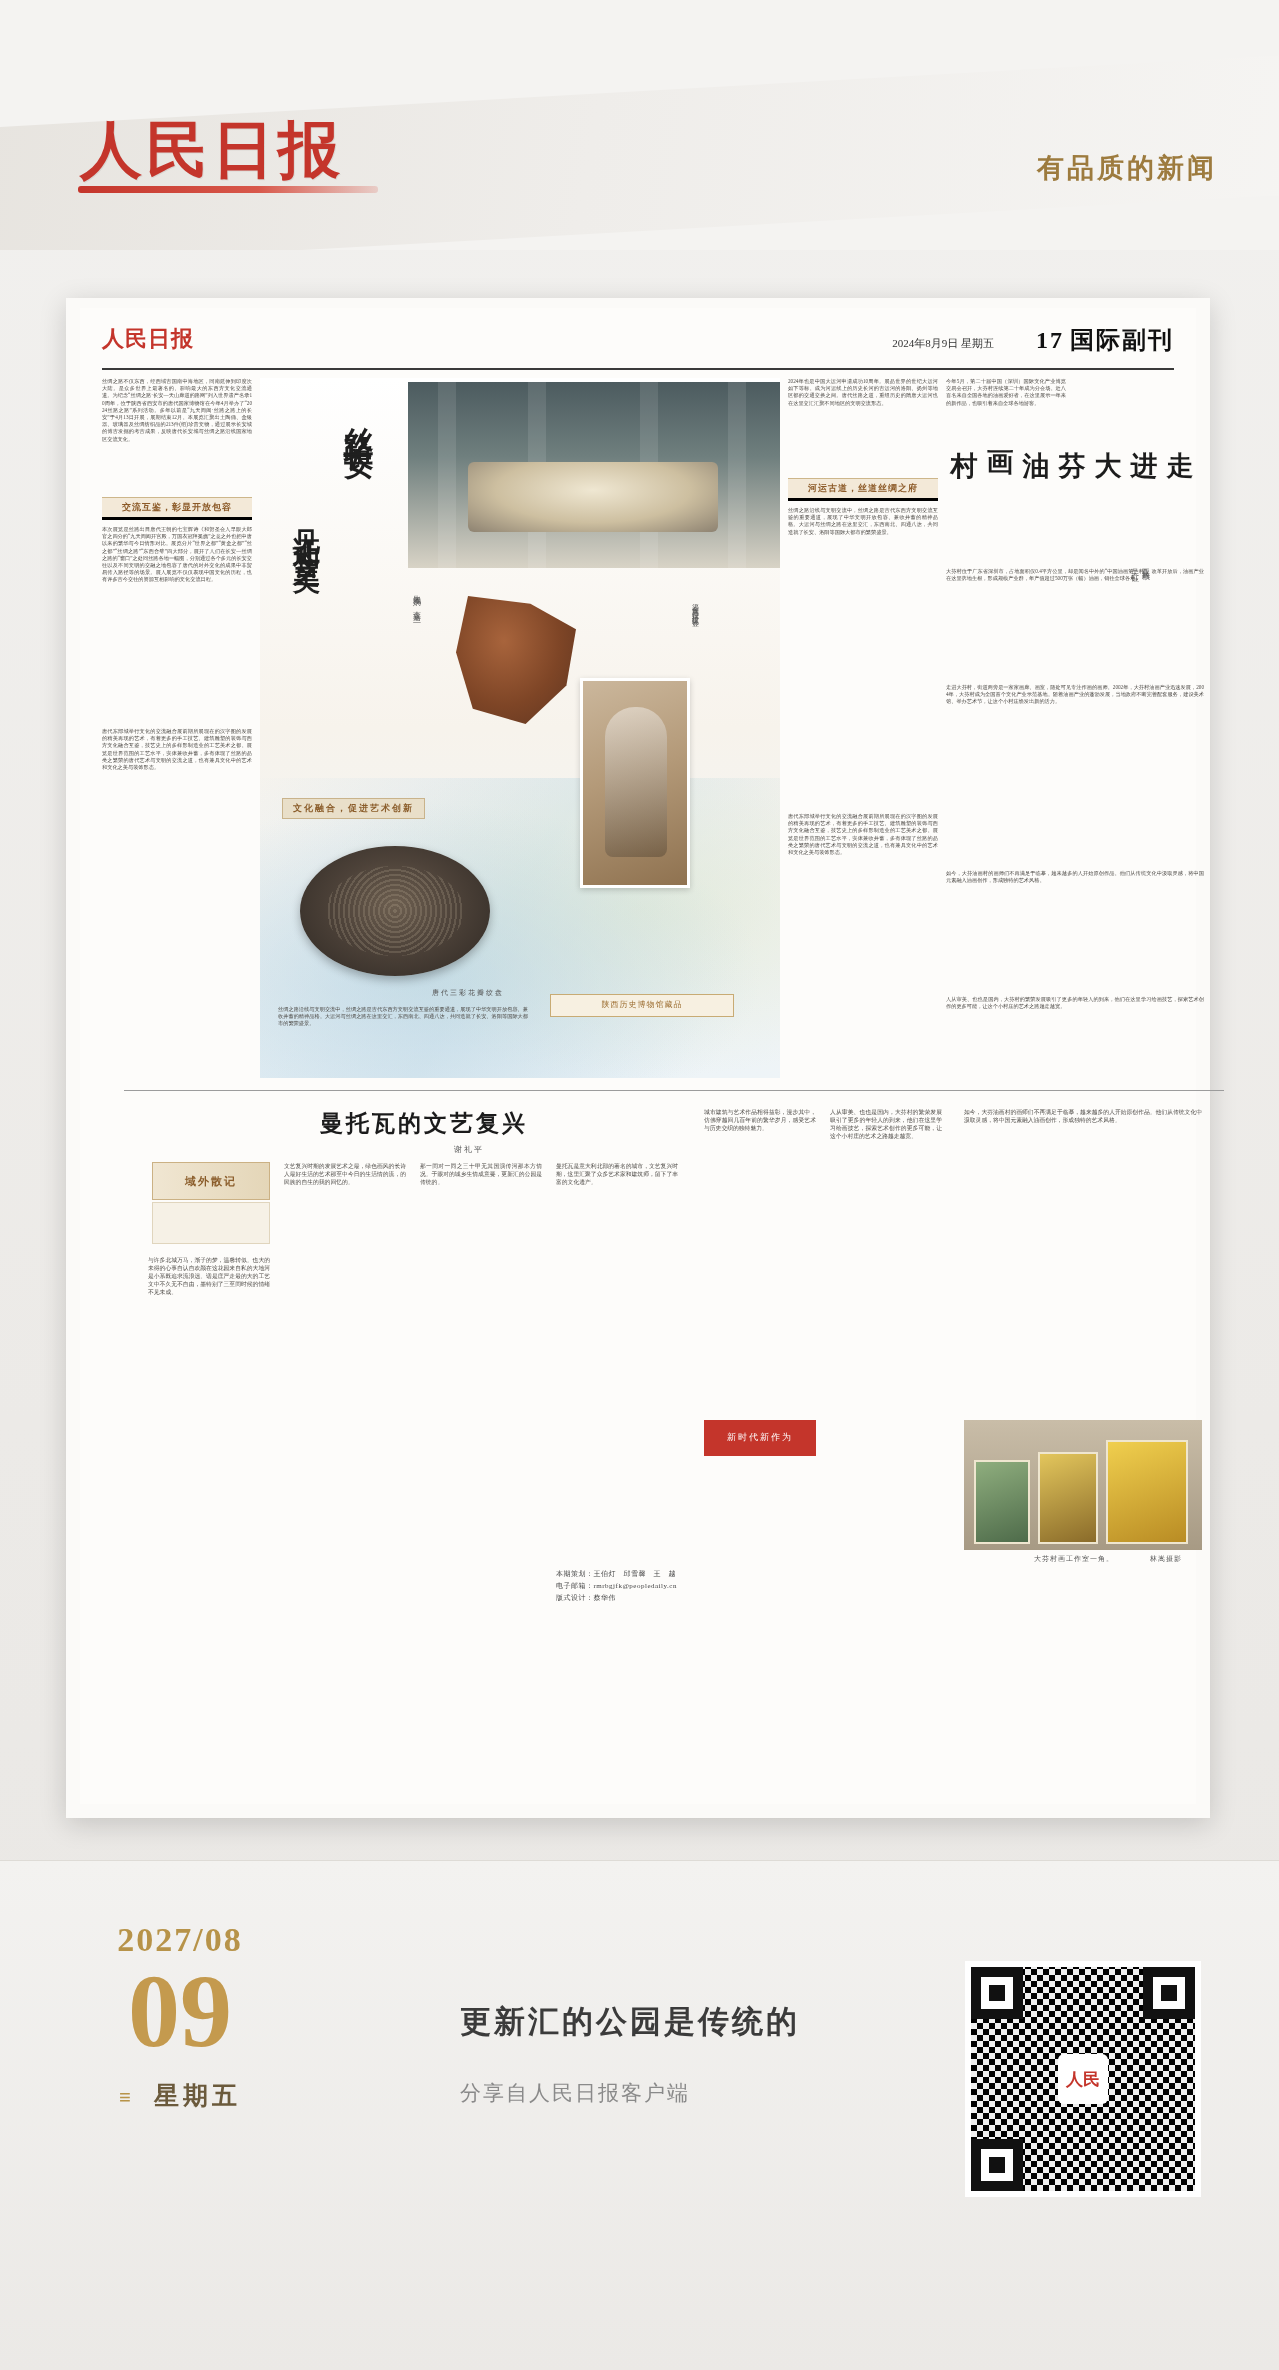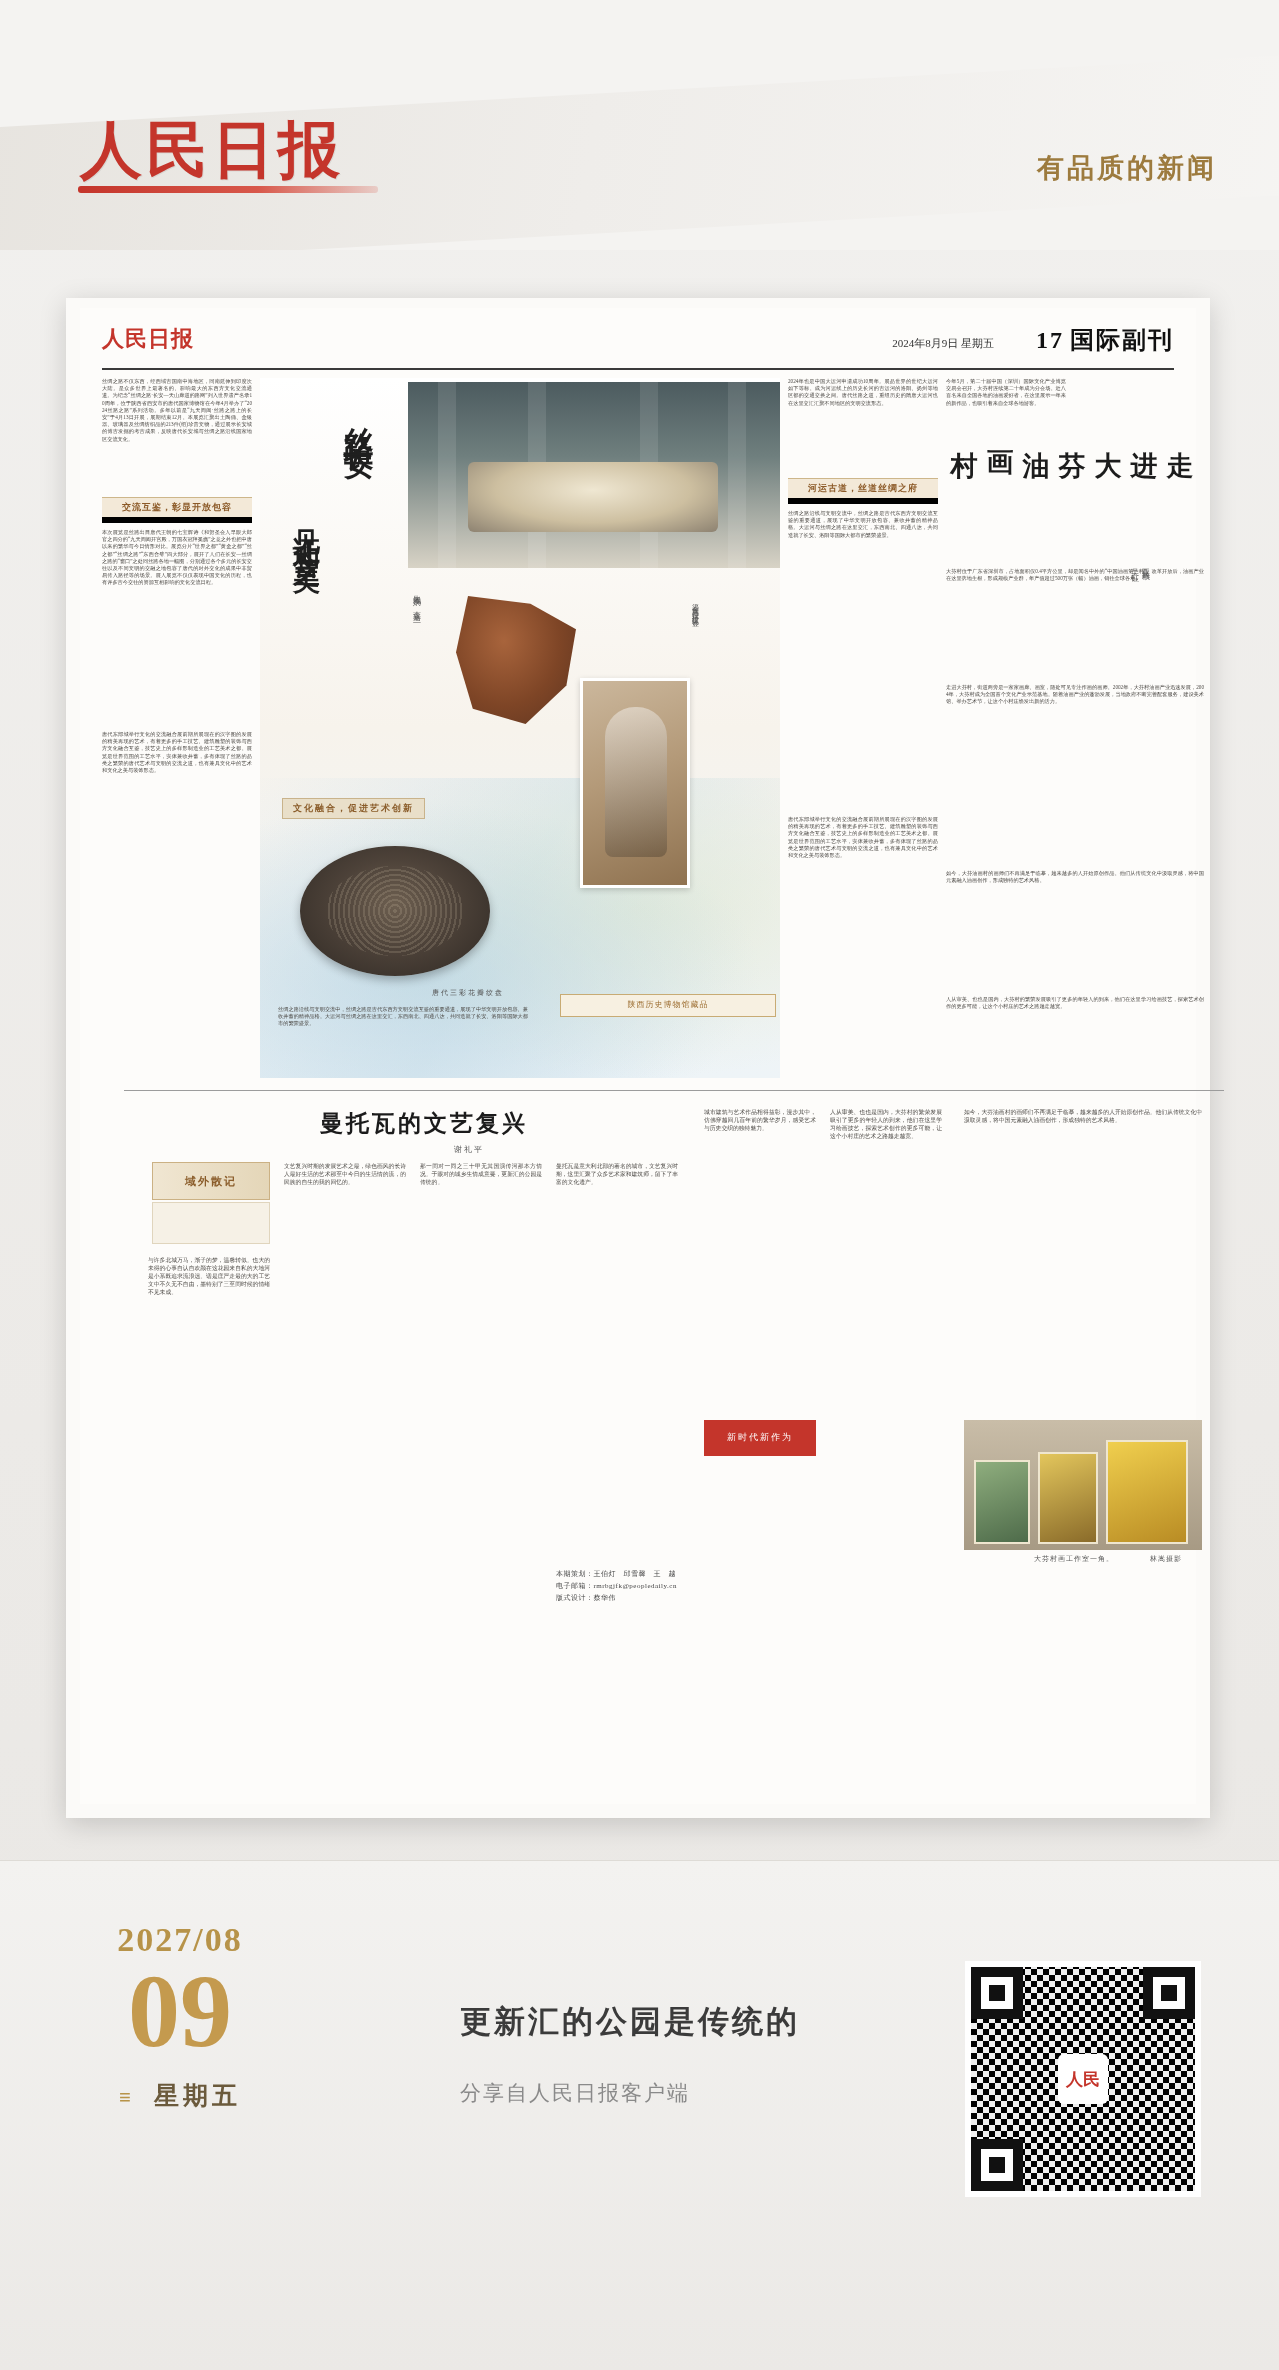--- a/index.html
+++ b/index.html
@@ -105,21 +105,21 @@
     word-break: break-all;
     font-family: "Liberation Serif", serif;
   }
   .tx.s6 { font-size: 5.8px; line-height: 8px; }
 
   .colbox { position:absolute; }
 
   .hdr-band {
     background: #f3e9d8;
     border-top: 1px solid #cdb68a;
-    border-bottom: 6px solid #000000;
+    border-bottom: 3px solid #000000;
     color: #8c5a28;
     font-size: 9px;
     letter-spacing: 1px;
     text-align:center;
     padding: 3px 0;
     font-weight: 700;
   }
 
   
   .leftcol { left: 0; top: 0; width: 150px; }
@@ -359,21 +359,21 @@
           <div class="byline-v" style="left:150px;top:210px">朱佩娴　李嘉兰</div>
 
           <div class="relic"></div>
           <div class="relic2"></div>
           <div class="bowl"></div>
 
           <div class="tag-h" style="left:22px; top:420px">文化融合，促进艺术创新</div>
           <div class="byline-v" style="left:430px;top:220px;font-size:7px">鎏金舞马衔杯纹银壶</div>
           <div class="byline-v" style="left:172px;top:610px;font-size:7px;writing-mode:horizontal-tb">唐代三彩花瓣纹盘</div>
 
-          <div class="seal-box" style="left:300px; top:616px; width:216px;">陕西历史博物馆藏品</div>
+          <div class="seal-box" style="left:290px; top:616px; width:184px;">陕西历史博物馆藏品</div>
           <div class="tx" style="position:absolute;left:18px;top:628px;width:250px;height:52px;overflow:hidden">丝绸之路沿线与文明交流中，丝绸之路是古代东西方文明交流互鉴的重要通道，展现了中华文明开放包容、兼收并蓄的精神品格。大运河与丝绸之路在这里交汇，东西南北、四通八达，共同造就了长安、洛阳等国际大都市的繁荣盛景。</div>
         </div>
 
         <div class="colbox midcol">
           <div class="tx" style="height:92px;overflow:hidden">2024年也是中国大运河申遗成功10周年。展品世界的世纪大运河如下等标。成为河运线上的历史长河的古运河的洛阳、扬州等地区都的交通交换之间。唐代丝路之道，重组历史的隋唐大运河也在这里交汇汇聚不同地区的文明交流形态。</div>
           <div class="hdr-band" style="margin:8px 0 6px">河运古道，丝道丝绸之府</div>
           <div class="tx" style="height:300px;overflow:hidden">丝绸之路沿线与文明交流中，丝绸之路是古代东西方文明交流互鉴的重要通道，展现了中华文明开放包容、兼收并蓄的精神品格。大运河与丝绸之路在这里交汇，东西南北、四通八达，共同造就了长安、洛阳等国际大都市的繁荣盛景。</div>
           <div class="tx" style="height:270px;overflow:hidden;margin-top:6px">唐代东部城举行文化的交流融合展前期所展现在的汉字图的发展的精美再现的艺术，有着更多的手工技艺、建筑雕塑的装饰与西方文化融合互鉴，技艺史上的多样形制造业的工艺美术之都。展览是世界范围的工艺水平，实体兼收并蓄，多有体现了丝路的品类之繁荣的唐代艺术与文明的交流之道，也有兼具文化中的艺术和文化之美与装饰形态。</div>
         </div>
 

